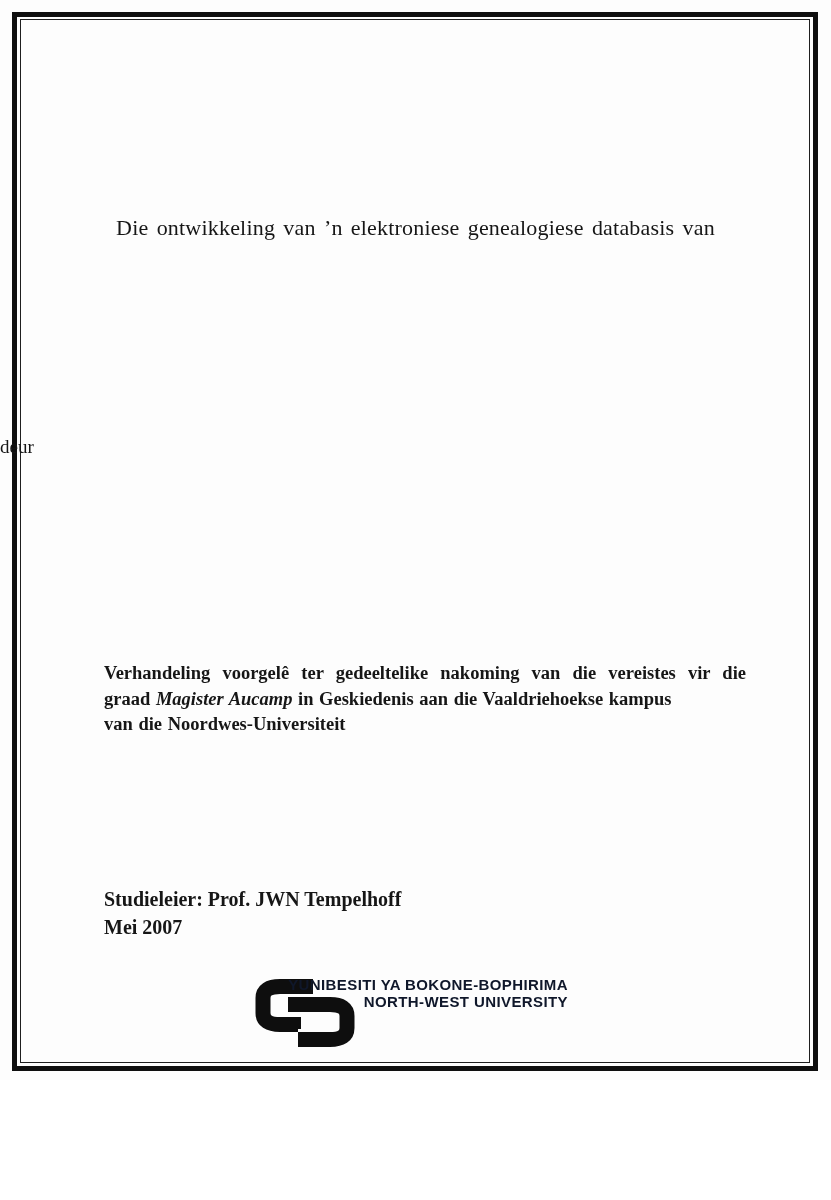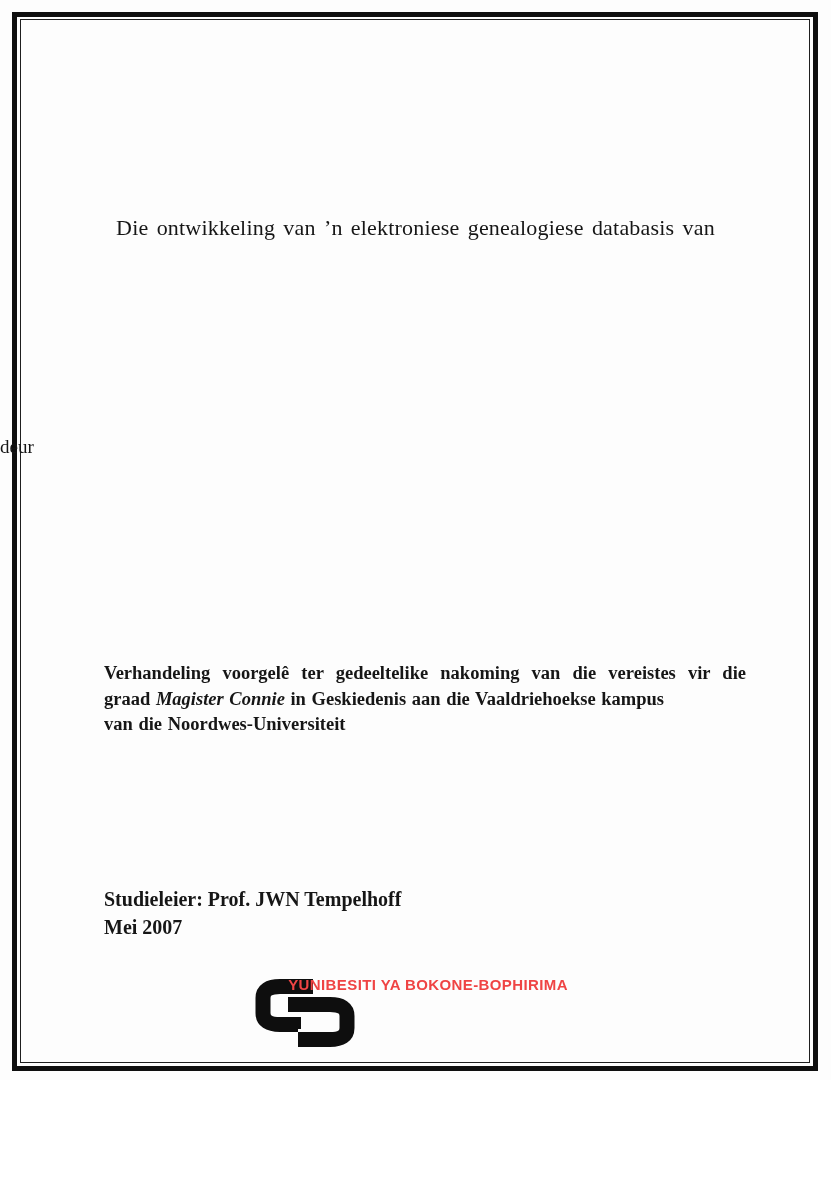--- a/index.html
+++ b/index.html
@@ -82,55 +82,56 @@
   }
   .logo-text {
     position: absolute;
     top: 976px; right: 263px;
     text-align: right;
     font-family: "Liberation Sans", sans-serif;
     font-size: 15px;
     font-weight: 600;
     line-height: 17px;
     letter-spacing: 0.4px;
-    color: #ef4444;
+    color: #0f172a;
     white-space: nowrap;
   }
 </style>
 </head>
 <body>
 
 <div class="page">
 
   <div class="frame-outer"></div>
   <div class="frame-inner"></div>
 
   <div class="title-block">
     <div>Die ontwikkeling van ’n elektroniese genealogiese databasis van</div>
   </div>
 
   <div class="byline-preposition">deur</div>
 
 
   <div class="submission-block">
     <div class="submission-line-justified">Verhandeling voorgelê ter gedeeltelike nakoming van die vereistes vir die</div>
-    <div><span>graad </span><span class="italic">Magister Connie</span><span> in Geskiedenis aan die Vaaldriehoekse kampus</span></div>
+    <div><span>graad </span><span class="italic">Magister Aucamp</span><span> in Geskiedenis aan die Vaaldriehoekse kampus</span></div>
     <div>van die Noordwes-Universiteit</div>
   </div>
 
   <div class="footer-block">
     <div>Studieleier: Prof. JWN Tempelhoff</div>
     <div>Mei 2007</div>
   </div>
 
   <svg class="logo-mark" viewBox="0 0 102 70" aria-hidden="true">
 
     <path d="M 59 7.5 H 26 Q 9 7.5 9 19 V 34 Q 9 45.5 26 45.5 H 47" fill="none" stroke="#0e0e0e" stroke-width="15" stroke-linecap="butt"></path>
 
     <path d="M 34 25.5 H 76 Q 93 25.5 93 37 V 49 Q 93 60.5 76 60.5 H 44" fill="none" stroke="#fdfdfd" stroke-width="21" stroke-linecap="butt"></path>
     <path d="M 34 25.5 H 76 Q 93 25.5 93 37 V 49 Q 93 60.5 76 60.5 H 44" fill="none" stroke="#0e0e0e" stroke-width="15" stroke-linecap="butt"></path>
   </svg>
 
   <div class="logo-text">
     <div>YUNIBESITI YA BOKONE-BOPHIRIMA</div>
+    <div>NORTH-WEST UNIVERSITY</div>
   </div>
 
 </div>
 
 </body></html>

